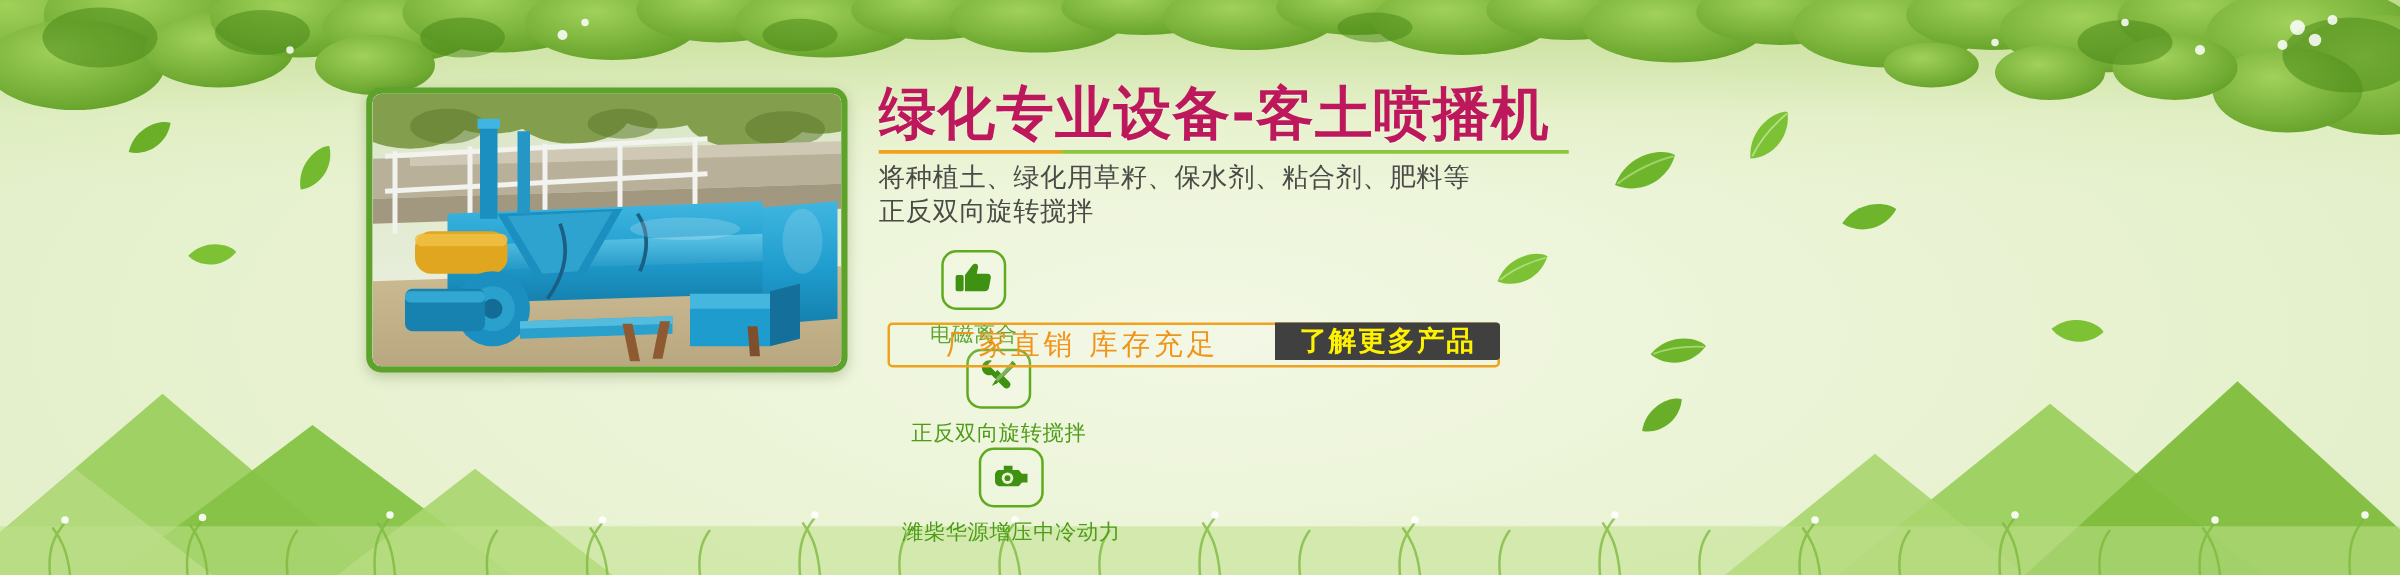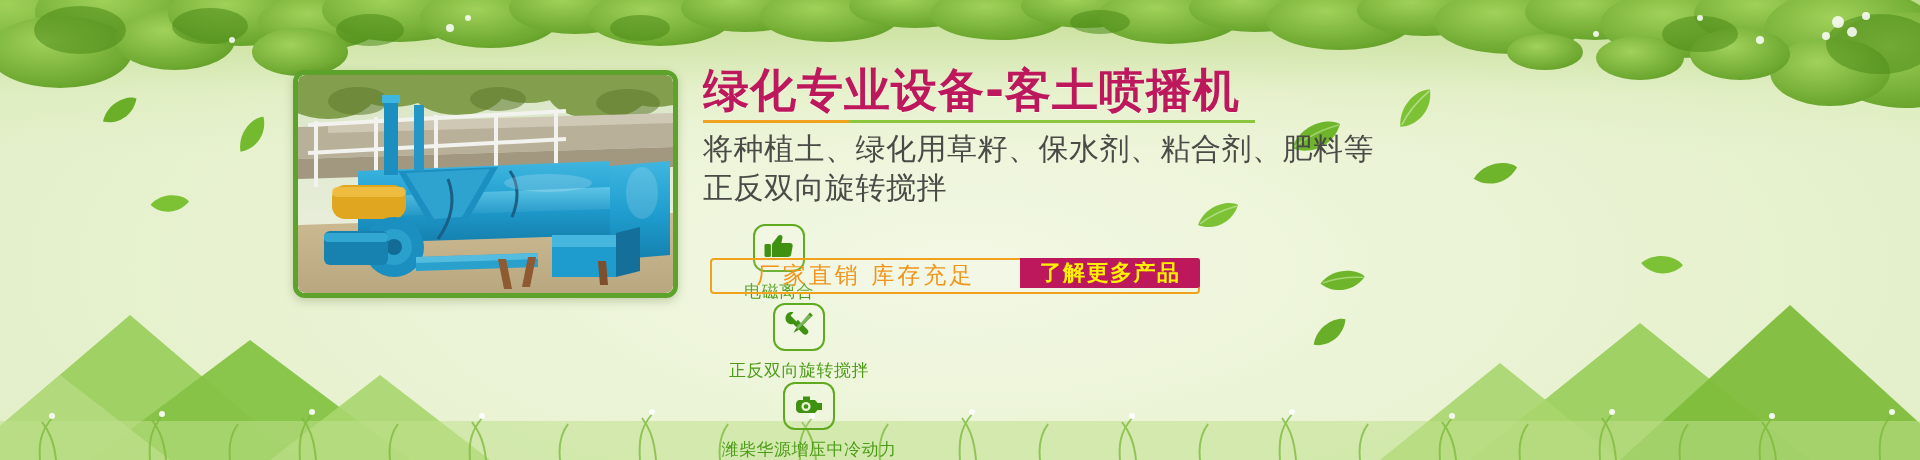--- a/index.html
+++ b/index.html
@@ -48,21 +48,21 @@
   .title{
     font-size:46px;font-weight:bold;color:#be185d;letter-spacing:1px;
     line-height:1.08;white-space:nowrap;
     text-shadow:0 1px 0 rgba(255,255,255,.55);
     margin:0 0 4px 0;
   }
   .divider{
     width:552px;height:3px;margin:4px 0 6px 0;
     background:linear-gradient(to right,#f0a11d 0%,#f0a11d 26%,#8cc63e 27%,#8cc63e 100%);
   }
-  .subtitle{font-size:30px;color:#4a4a46;line-height:1.32;letter-spacing:.5px;margin:0;}
+  .subtitle{font-size:21px;color:#4a4a46;line-height:1.32;letter-spacing:.5px;margin:0;}
   .subtitle div{white-space:nowrap;}
 
   
   .features{display:flex;margin-top:16px;align-items:flex-start;flex-direction:column;}
   .feature{display:flex;flex-direction:column;align-items:center;}
   .f1{width:152px;}
   .f2{width:192px;}
   .f3{width:212px;}
   .icon-box{
     width:52px;height:48px;border:2px solid #5faa1f;border-radius:12px;
@@ -77,21 +77,21 @@
     display:flex;align-items:flex-start;height:36px;
     border:2px solid #f0a11d;border-radius:4px;box-sizing:border-box;width:490px;
     background:rgba(255,255,255,.10);
   }
   .cta-slogan{
     flex:1;display:flex;align-items:center;justify-content:center;
     font-size:23px;color:#f0951a;letter-spacing:3px;white-space:nowrap;
   }
   .cta-button{
     width:180px;margin:-2px -2px -2px 0;
-    background:#be185d;border-radius:0 3px 3px 0;
+    background:#404040;border-radius:0 3px 3px 0;
     display:flex;align-items:center;justify-content:center;
     color:#fff200;font-size:22px;font-weight:bold;letter-spacing:1.5px;white-space:nowrap;
     cursor:pointer;
   }
 </style>
 </head>
 <body>
 
 <div class="banner">
 

